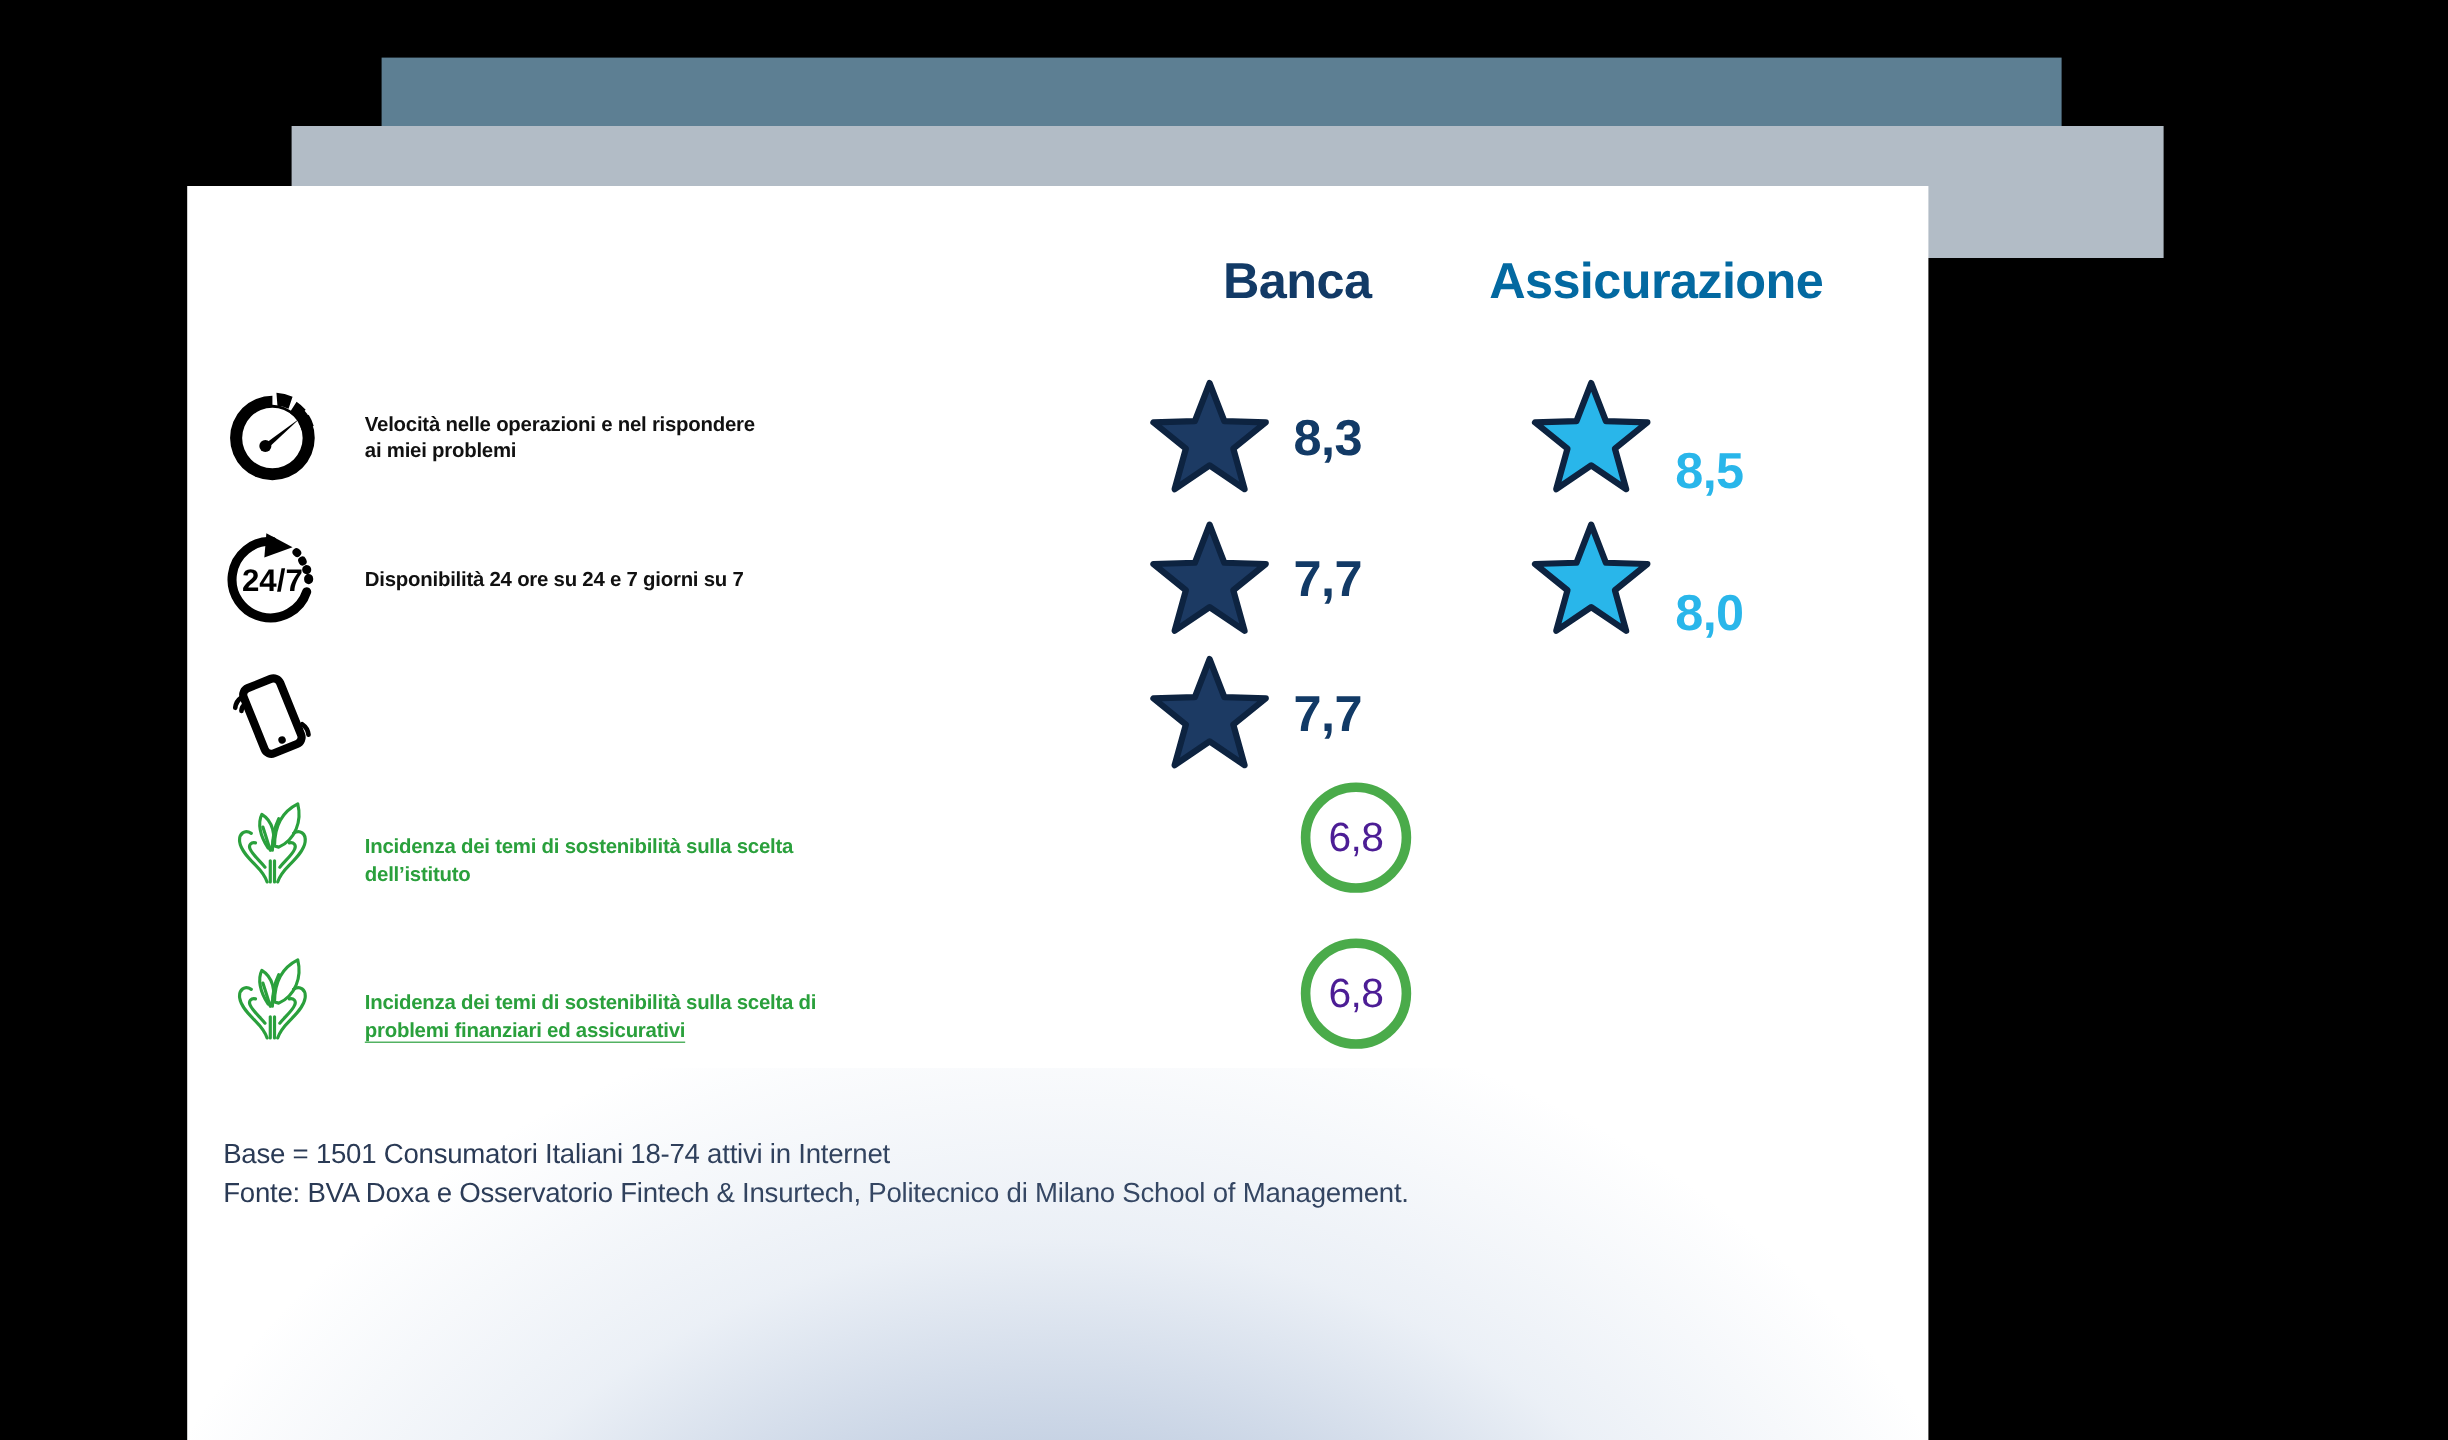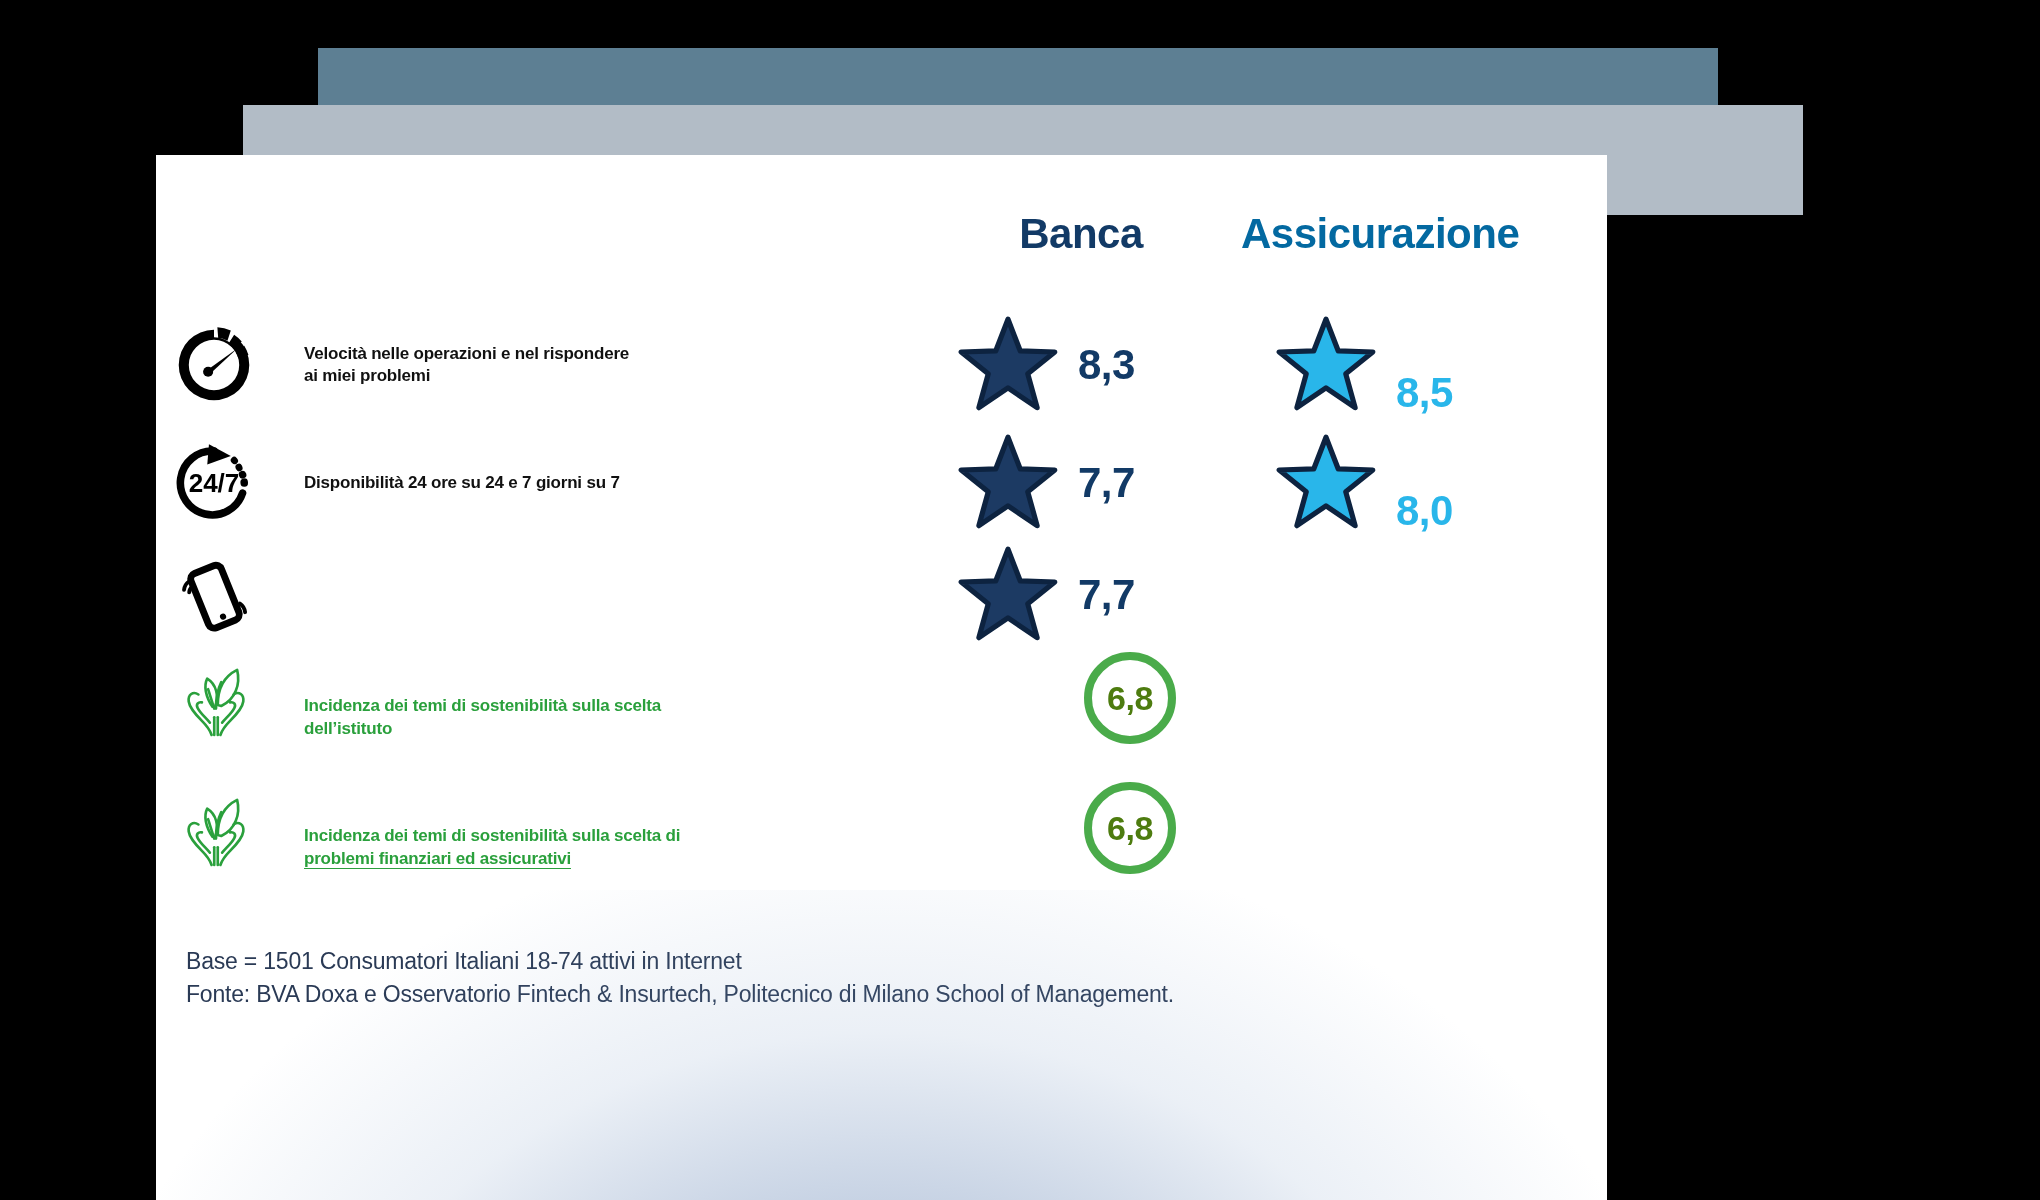--- a/index.html
+++ b/index.html
@@ -94,20 +94,21 @@
 
   .row-icon {
     position: absolute;
     left: 16px;
     width: 110px;
     height: 110px;
     top: 50%;
     transform: translateY(-50%);
     display: flex;
     align-items: center;
+    justify-content: center;
   }
   .row-label {
     position: absolute;
     left: 148px;
     width: 660px;
     font-size: 17px;
     font-weight: bold;
     line-height: 1.30;
     color: #111111;
     letter-spacing: -0.2px;
@@ -151,22 +152,22 @@
     height: 92px;
     border: 8px solid #4aab4a;
     border-radius: 50%;
     display: flex;
     align-items: center;
     justify-content: center;
     background: #ffffff;
   }
   .circle-badge span {
     font-size: 34px;
-    font-weight: bold;
-    color: #4d7c0f;
+    font-weight: normal;
+    color: #4c1d95;
     letter-spacing: -0.5px;
   }
 
   
   .footnote {
     position: absolute;
     left: 30px;
     top: 790px;
     width: 1400px;
     color: #2a3a55;

